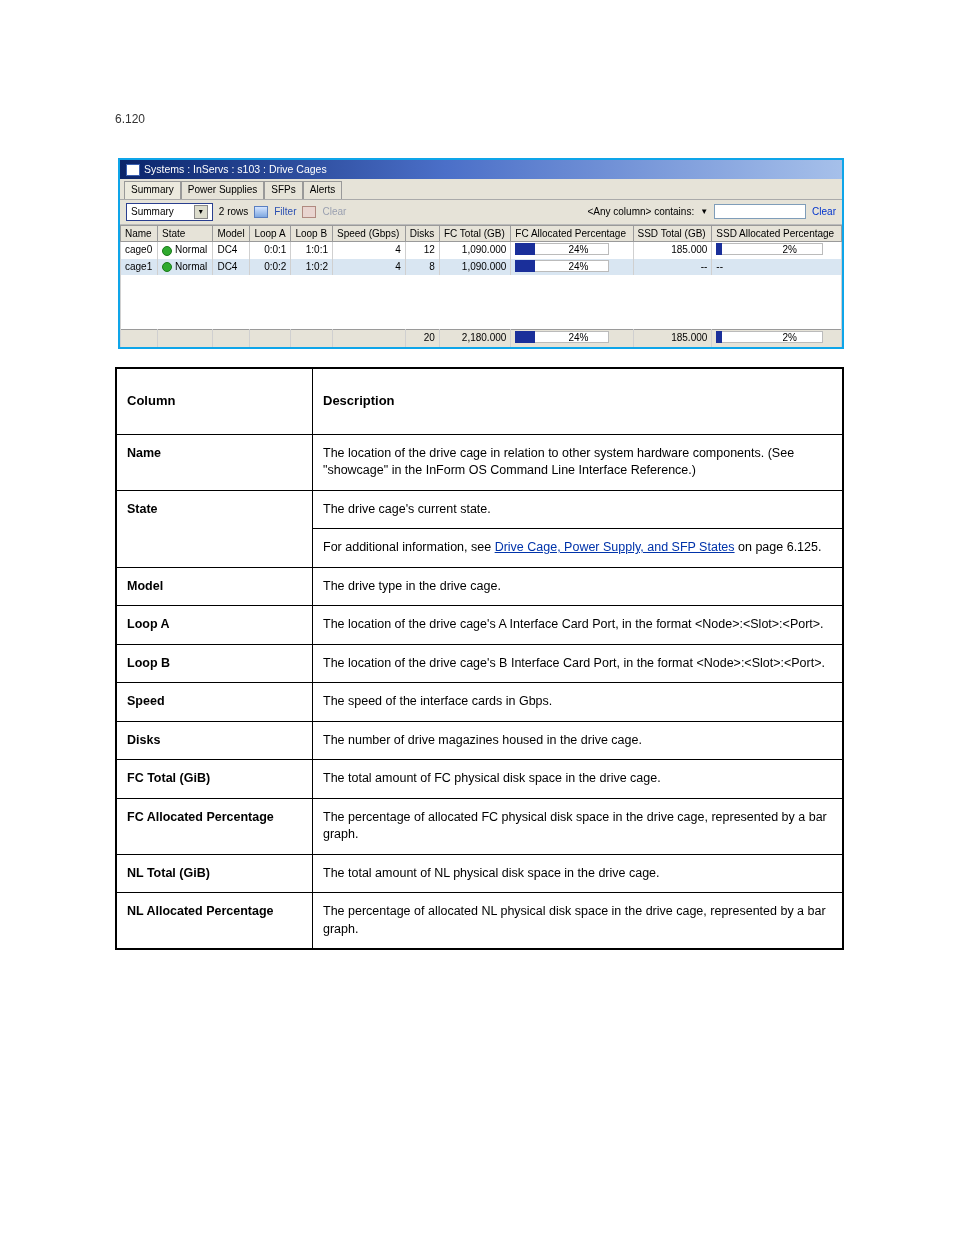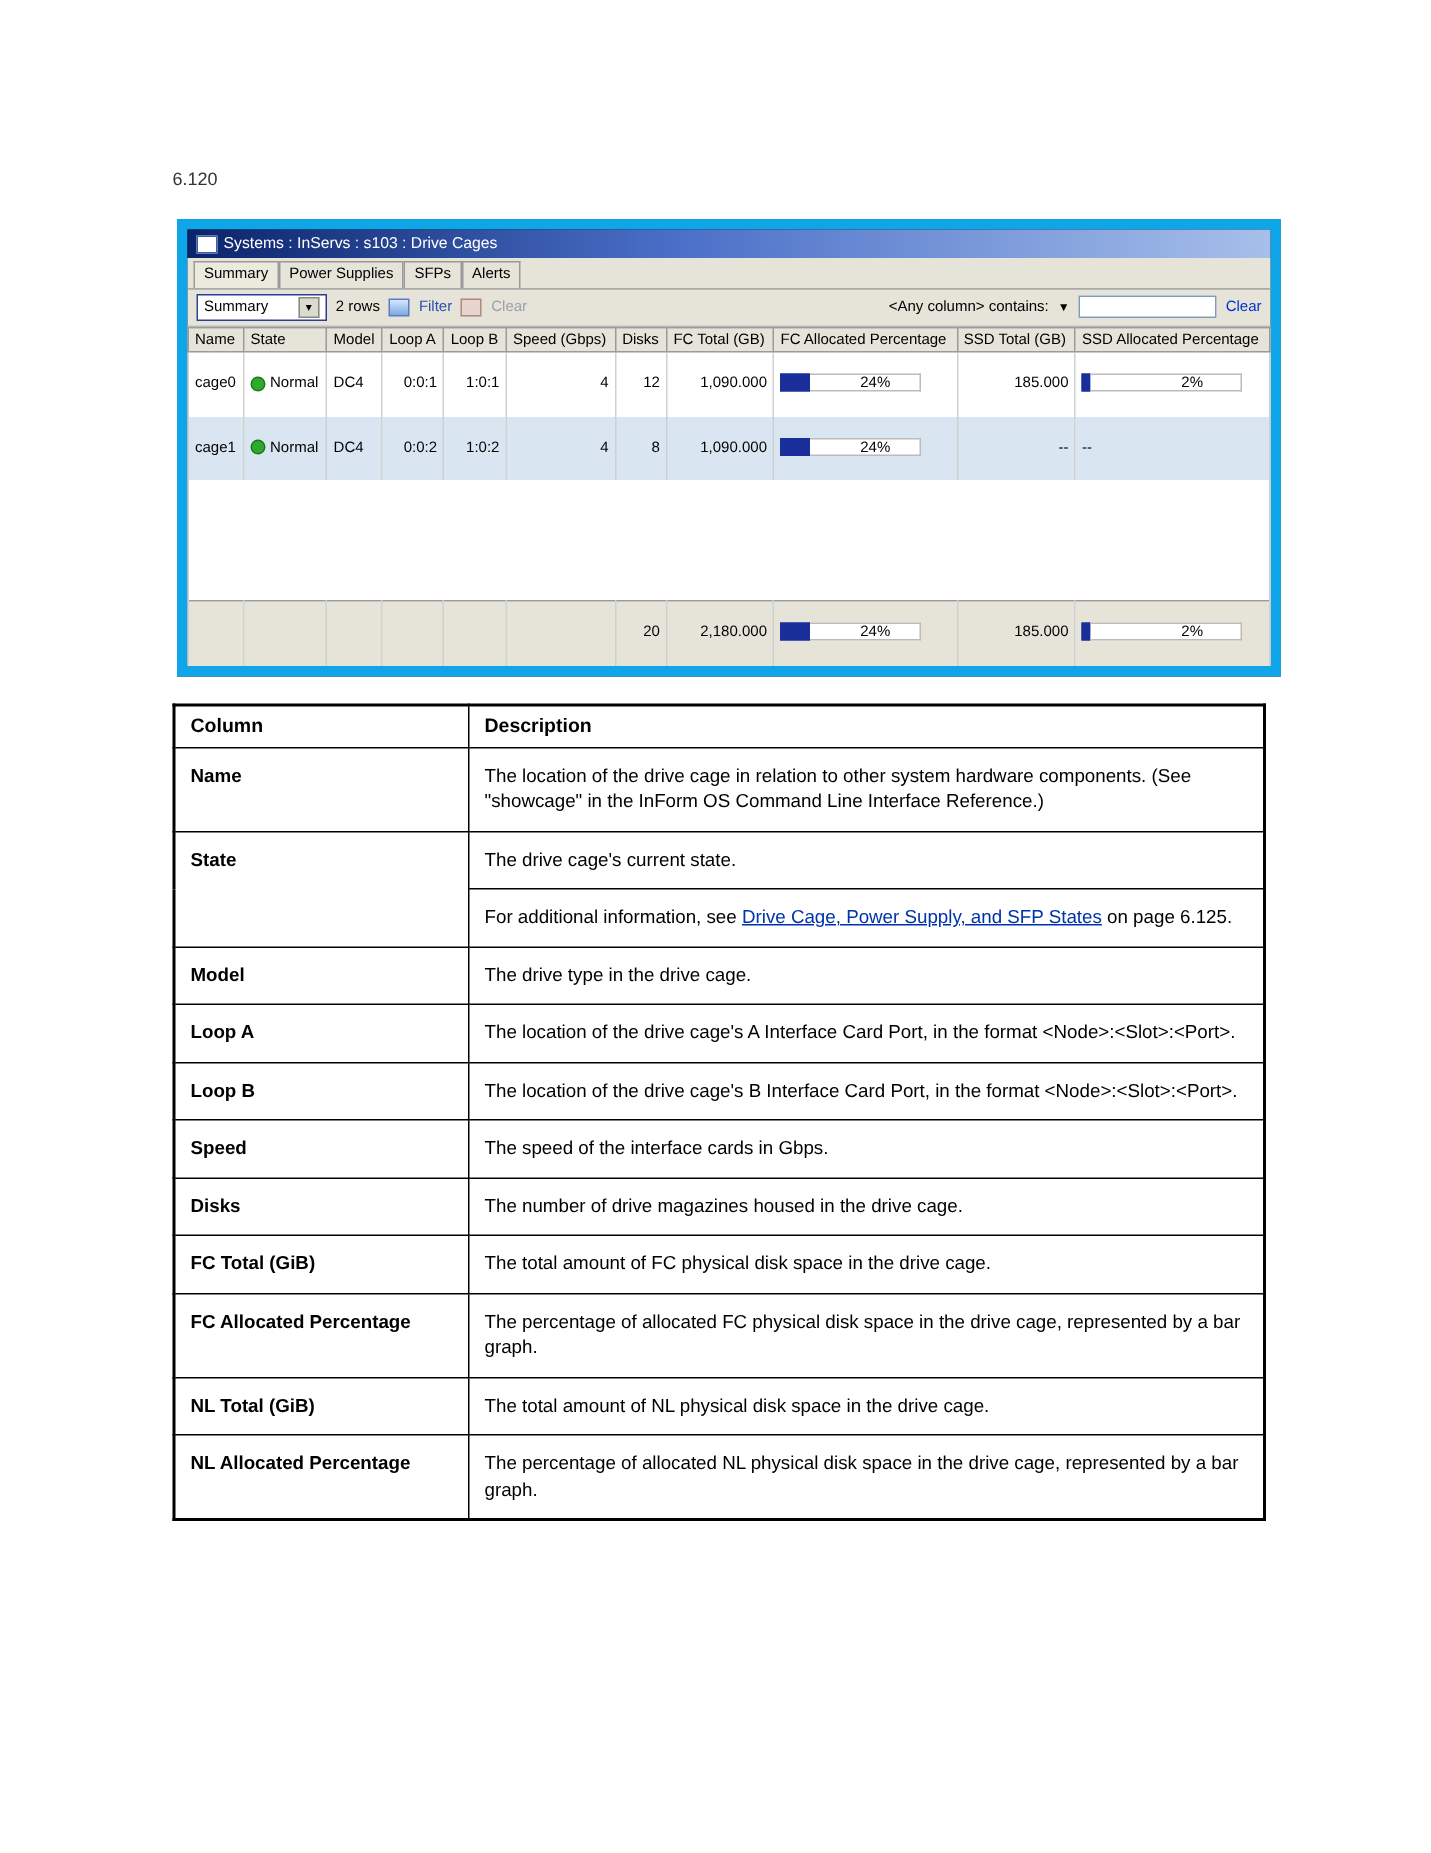--- a/index.html
+++ b/index.html
@@ -3,54 +3,54 @@
 <meta charset="utf-8">
 <style>
 html,body{margin:0;padding:0;background:#fff;font-family:Arial,Helvetica,sans-serif;font-size:13px;color:#000}
 .page{width:954px;margin:0 auto;padding:0 0 40px 0;box-sizing:border-box}
 .page-num{font-size:12px;color:#333;padding:112px 0 0 115px}
 a.xref{color:#0033aa;text-decoration:underline}
 .body-copy{padding:0 110px 0 115px;font-size:12.5px;line-height:1.45}
 .body-copy p{margin:10px 0}
 
 
-.shot{margin:20px 0 18px 3px;border:7px solid #0ea5e9;background:#000000;font-size:10px;font-family:Tahoma,Arial,sans-serif;color:#000;width:722px}
+.shot{margin:32px 0 18px 3px;border:2px solid #0ea5e9;background:#0f766e;font-size:10px;font-family:Tahoma,Arial,sans-serif;color:#000;width:722px}
 .shot .titlebar{background:linear-gradient(to right,#0a246a 0%,#4b6fc8 45%,#a6c0ea 100%);color:#fff;padding:2px 6px;font-size:10.5px;display:flex;align-items:center;gap:4px}
 .shot .titlebar .ticon{display:inline-block;width:12px;height:10px;background:#fff;border:1px solid #3a5fb0}
 .shot .tabsrow{background:#e6e3d8;padding:2px 4px 0 4px;border-bottom:1px solid #aaa;display:flex;gap:0}
 .shot .tabsrow .tab{border:1px solid #999;border-bottom:none;background:#e6e3d8;padding:1px 6px;font-size:10px;margin-right:0;position:relative}
 .shot .tabsrow .tab.active{background:#eceade}
 .shot .toolbar{display:flex;align-items:center;padding:3px 6px;gap:6px;background:#e6e3d8;border-bottom:1px solid #bbb}
 .shot .toolbar .dd{border:1px solid #2a3f8f;background:#fff;padding:1px 4px;display:flex;align-items:center;gap:20px;font-size:10px}
 .shot .toolbar .dd .arr{width:12px;height:12px;background:#dcdccc;border:1px solid #888;display:flex;align-items:center;justify-content:center;font-size:8px}
 .shot .toolbar .rows{font-size:10px}
 .shot .toolbar .ficon{width:12px;height:10px;background:linear-gradient(#d4e5ff,#7fa8e0);border:1px solid #5a7fc0;display:inline-block}
 .shot .toolbar .flabel{color:#2a4fb0}
 .shot .toolbar .cicon{width:12px;height:10px;background:#e9d5d0;border:1px solid #b08a80;display:inline-block}
 .shot .toolbar .clabel{color:#9aa0b0}
 .shot .toolbar .spacer{flex:1}
 .shot .toolbar .anycol{font-size:10px}
 .shot .toolbar .search{border:1px solid #7f9db9;background:#fff;width:90px;height:13px}
 .shot .toolbar .clearlink{color:#0033cc;font-size:10px}
 .shot table.grid{border-collapse:collapse;width:100%;background:#fff;font-size:10px}
 .shot table.grid th{background:#e6e3d8;border:1px solid #9a9a9a;padding:2px 4px;font-weight:normal;text-align:left;vertical-align:top;line-height:1.1}
-.shot table.grid td{border-left:1px solid #d0d0d0;border-right:1px solid #d0d0d0;padding:14px 4px;white-space:nowrap}
+.shot table.grid td{border-left:1px solid #d0d0d0;border-right:1px solid #d0d0d0;padding:1px 4px;white-space:nowrap}
 .shot table.grid tr.r0 td{background:#fff}
 .shot table.grid tr.r1 td{background:#d9e6f2}
 .shot .statedot{display:inline-block;width:8px;height:8px;border-radius:50%;background:#2faa2f;border:1px solid #1a7a1a;vertical-align:middle;margin-right:3px}
 .shot .pct{display:flex;gap:0}
 .shot .pct .bar{display:inline-block;width:18px;height:10px;background:#1a2f9a;border:1px solid #1a2f9a}
 .shot .pct .barbg{display:inline-block;height:10px;background:#fff;border:1px solid #bbb;border-left:none;flex:1}
 .shot .pct .pv{position:relative;left:-40px;font-size:10px}
 .shot .spacerow td{height:52px;background:#fff}
 .shot .sumrow td{background:#e6e3d8;border-top:1px solid #9a9a9a}
 
 
 table.defs{border-collapse:collapse;width:100%;margin-top:10px;border:2px solid #000}
-table.defs th{border:1px solid #000;padding:4px 10px;background:#fff;text-align:left;font-weight:bold;font-size:13px}
+table.defs th{border:1px solid #000;padding:23px 10px;background:#fff;text-align:left;font-weight:bold;font-size:13px}
 table.defs td{border:1px solid #000;padding:10px 10px;vertical-align:top;font-size:12.5px;line-height:1.4}
 table.defs td.term{width:175px;font-weight:bold}
 </style>
 </head>
 <body>
 <div class="page">
 
 <div class="page-num">6.120</div>
 
 <div class="body-copy">

